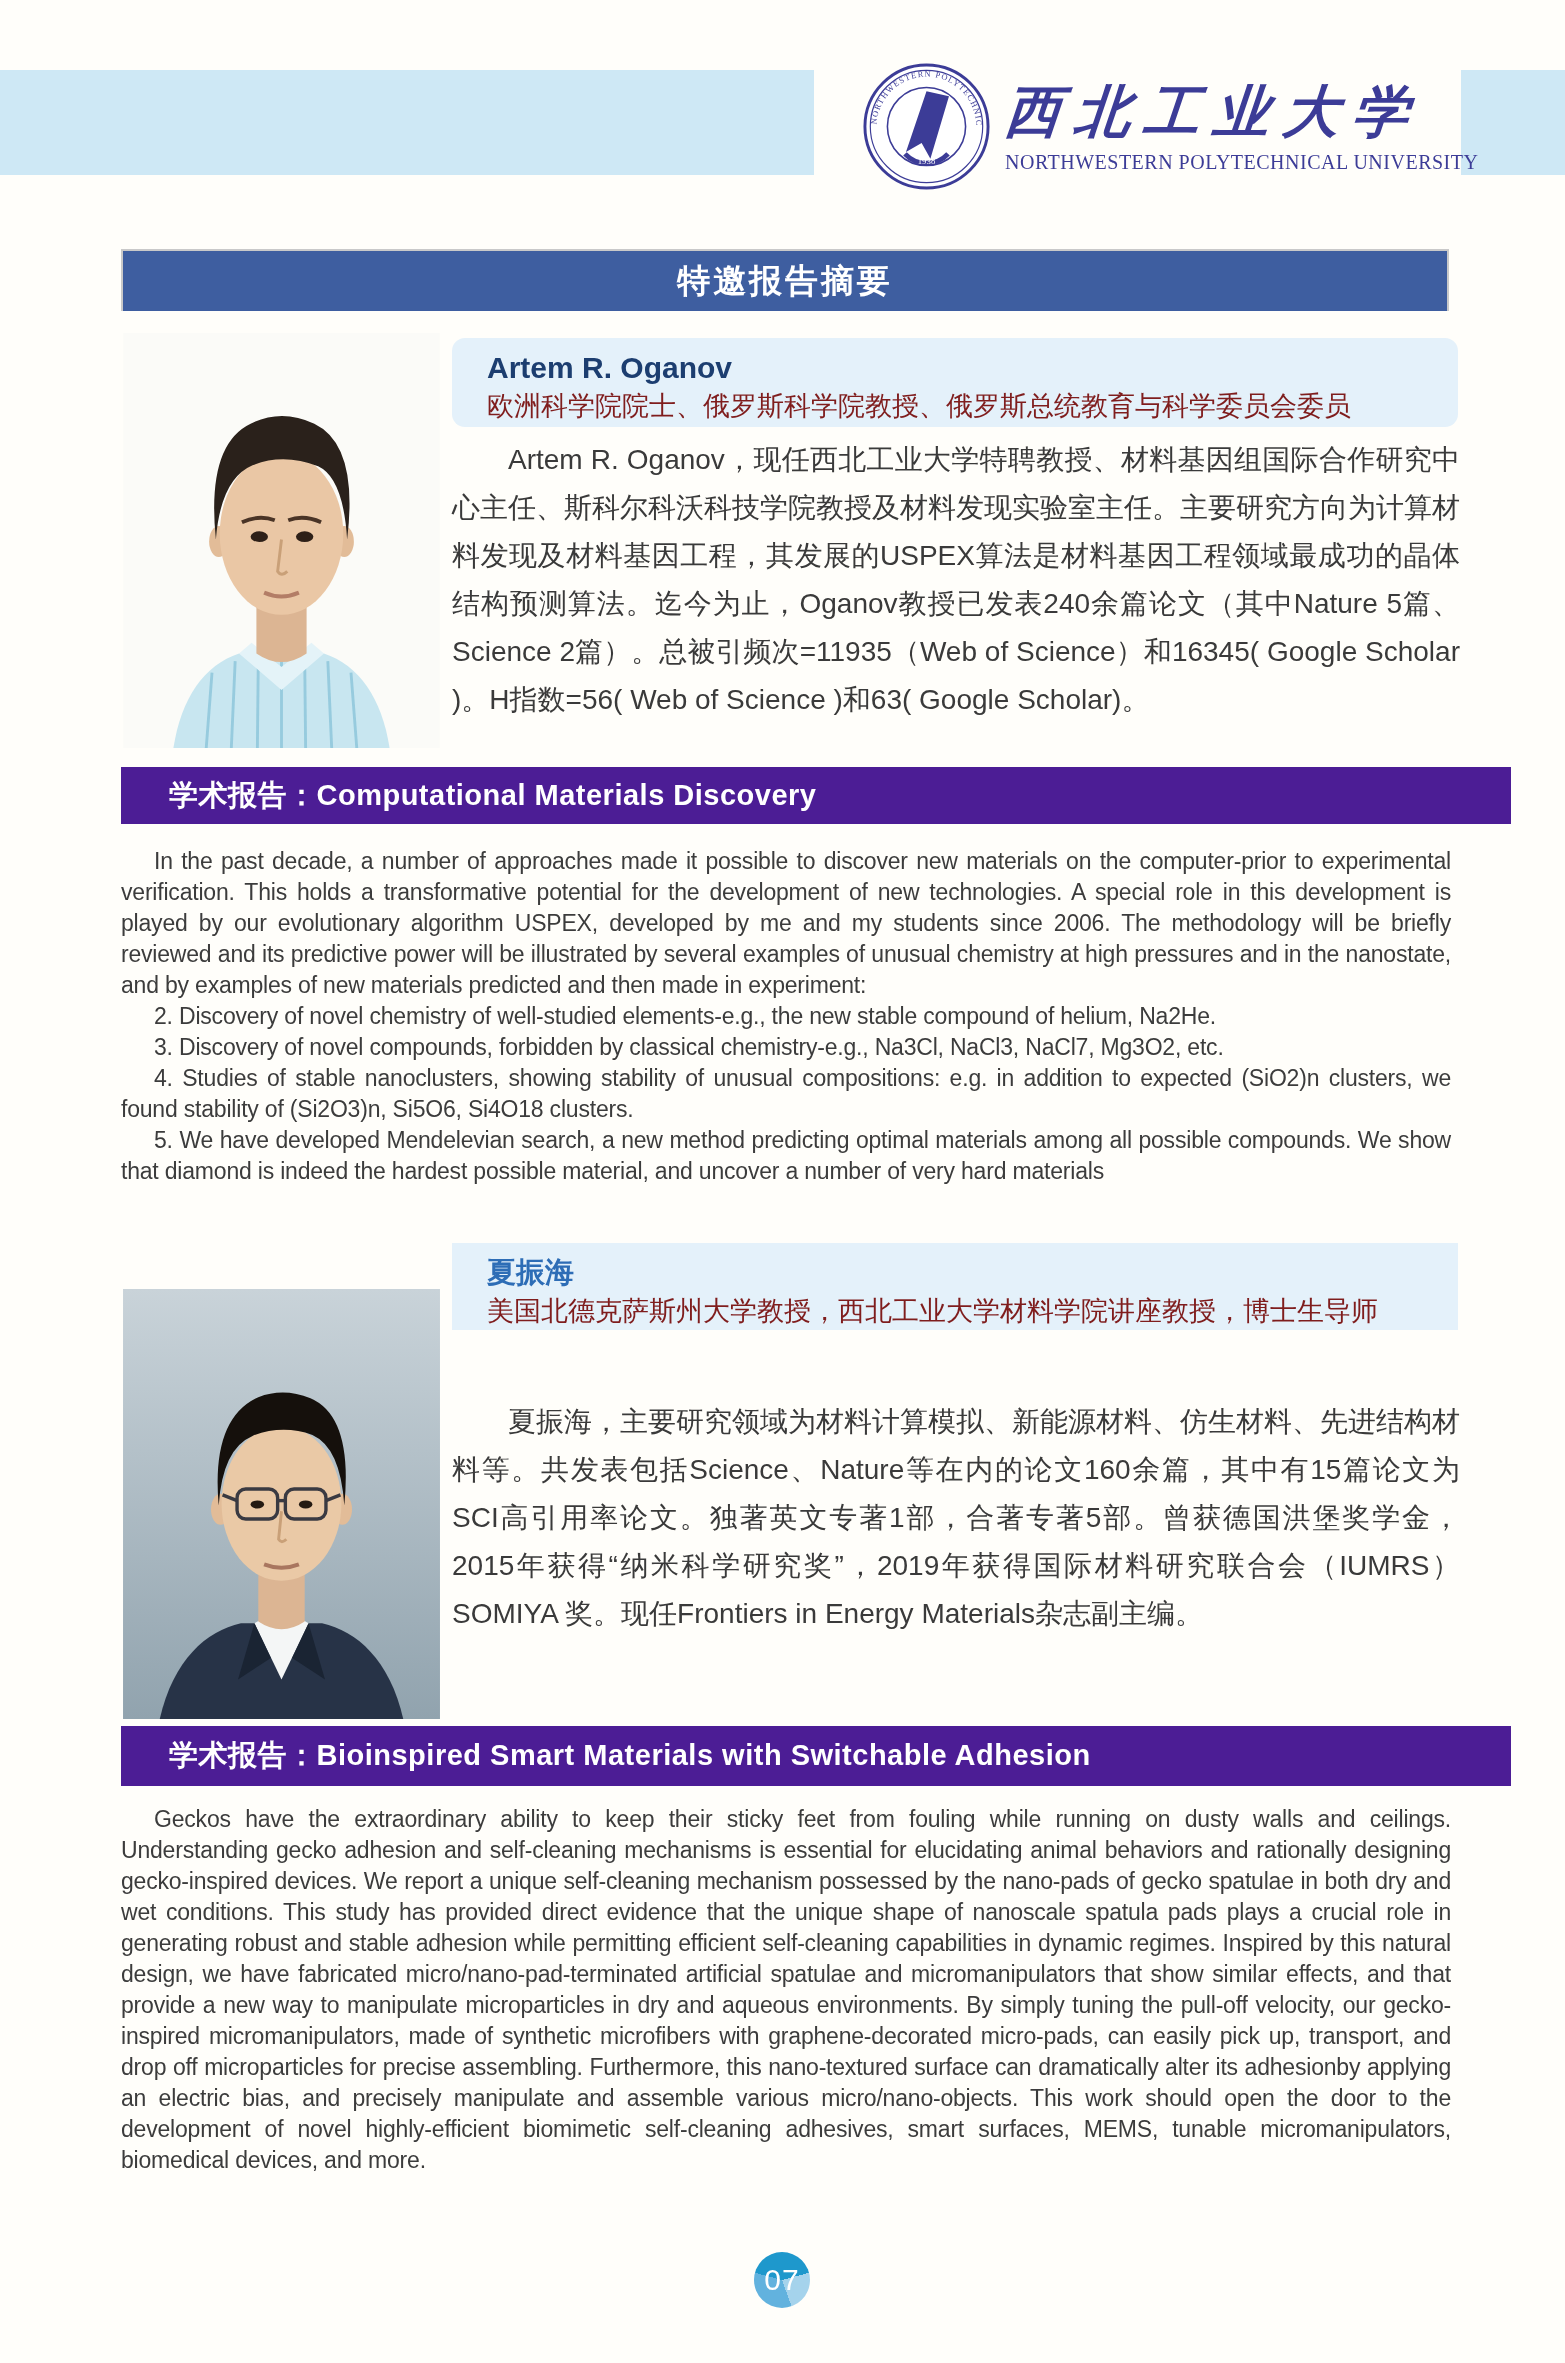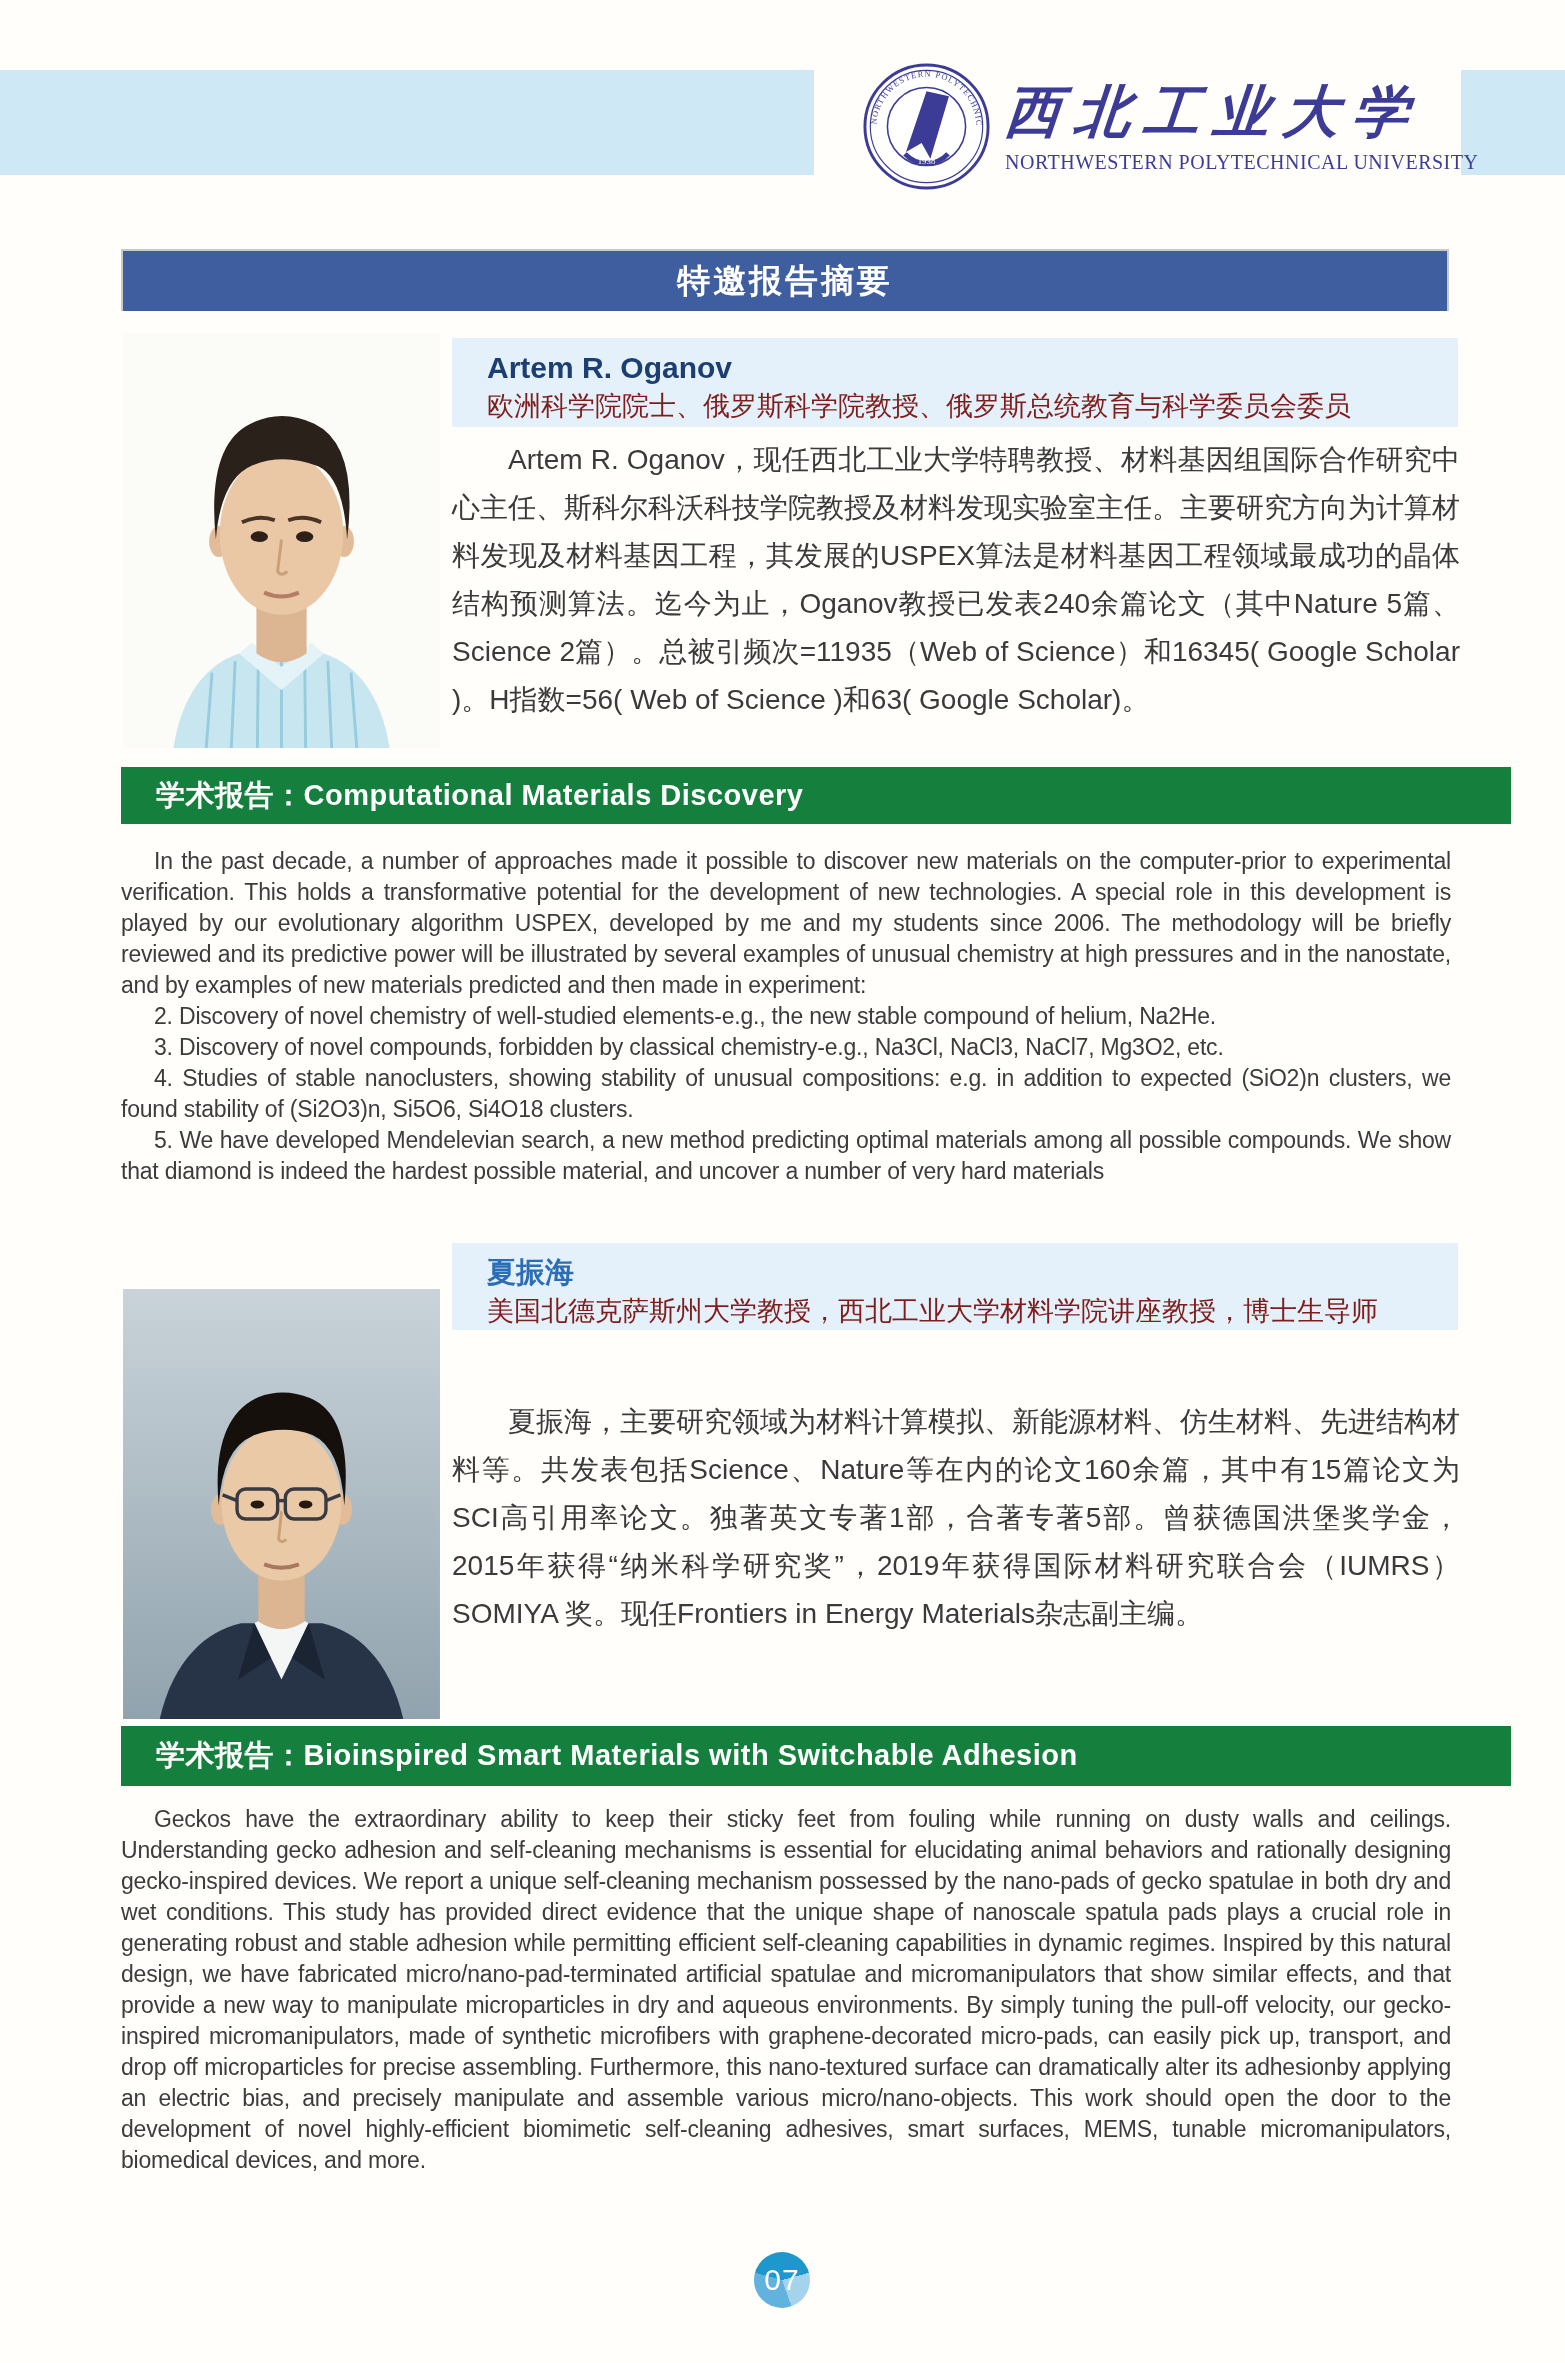--- a/index.html
+++ b/index.html
@@ -24,34 +24,34 @@
   .main-title span{color:#ffffff;font-size:33px;font-weight:bold;letter-spacing:2.9px;}
 
   
   .photo{position:absolute;left:123px;width:317px;overflow:hidden;}
   .photo svg{display:block;width:100%;height:100%;}
   .photo1{top:333px;height:415px;}
   .photo2{top:1289px;height:430px;}
 
   .namebox{position:absolute;left:452px;width:1006px;background:#e4f1fa;
            padding:9.7px 0 0 35px;box-sizing:border-box;}
-  .namebox1{top:338px;height:89px;}
+  .namebox1{top:338px;height:89px;border-radius:13px;}
   .namebox2{top:1243px;height:87px;}
   .sp-name-en{font-size:30px;font-weight:bold;color:#1c3e70;line-height:39px;}
   .sp-name-cn{font-size:29px;font-weight:bold;color:#2d6db6;line-height:39px;}
   .sp-title{font-size:27px;font-weight:normal;color:#7f1d1d;line-height:39px;}
 
   .bio{position:absolute;left:452px;width:1008px;font-size:28px;line-height:48px;
        color:#3a3a3a;text-align:justify;text-indent:56px;}
   .bio1{top:436px;height:301px;}
   .bio2{top:1398px;height:251px;}
 
   
-  .report-bar{position:absolute;left:121px;width:1390px;background:#15803d;
-              display:flex;align-items:center;box-sizing:border-box;padding-left:35px;}
+  .report-bar{position:absolute;left:121px;width:1390px;background:#4c1d95;
+              display:flex;align-items:center;box-sizing:border-box;padding-left:48px;}
   .bar1{top:767px;height:57px;}
   .bar2{top:1726px;height:60px;}
   .report-bar span{color:#ffffff;font-size:29px;font-weight:bold;letter-spacing:0.5px;}
 
   
   .abstract{position:absolute;left:121px;width:1330px;font-size:23px;line-height:31px;
             color:#3c3c3c;text-align:justify;letter-spacing:-0.2px;}
   .abs1{top:846px;height:406px;}
   .abs2{top:1804px;height:415px;}
   .abstract p{margin:0;text-indent:33px;}

